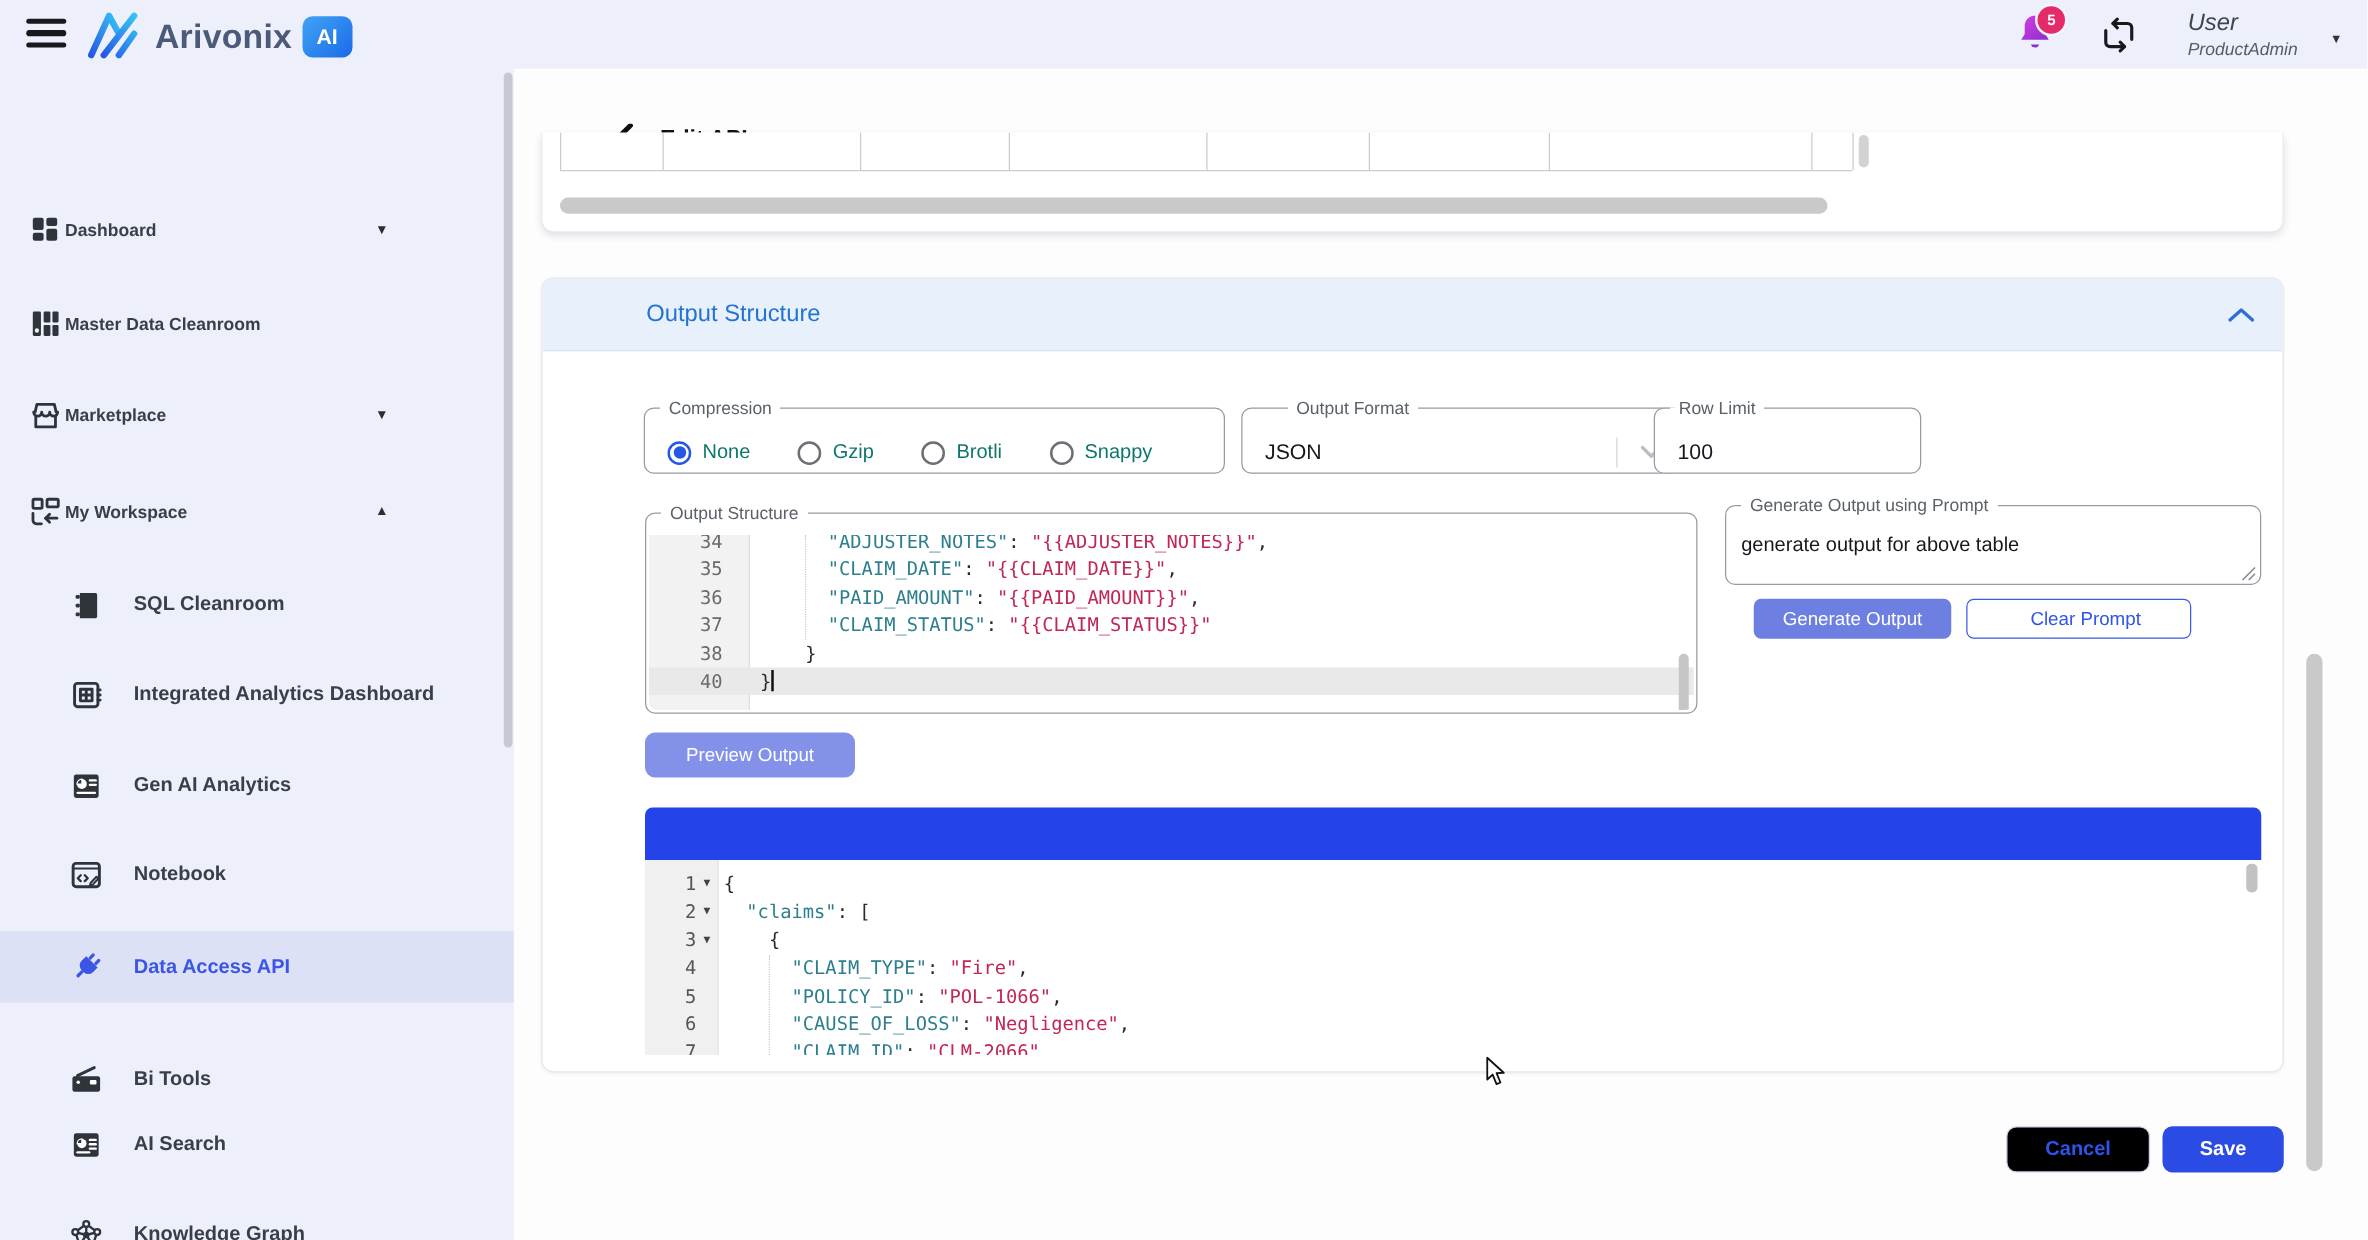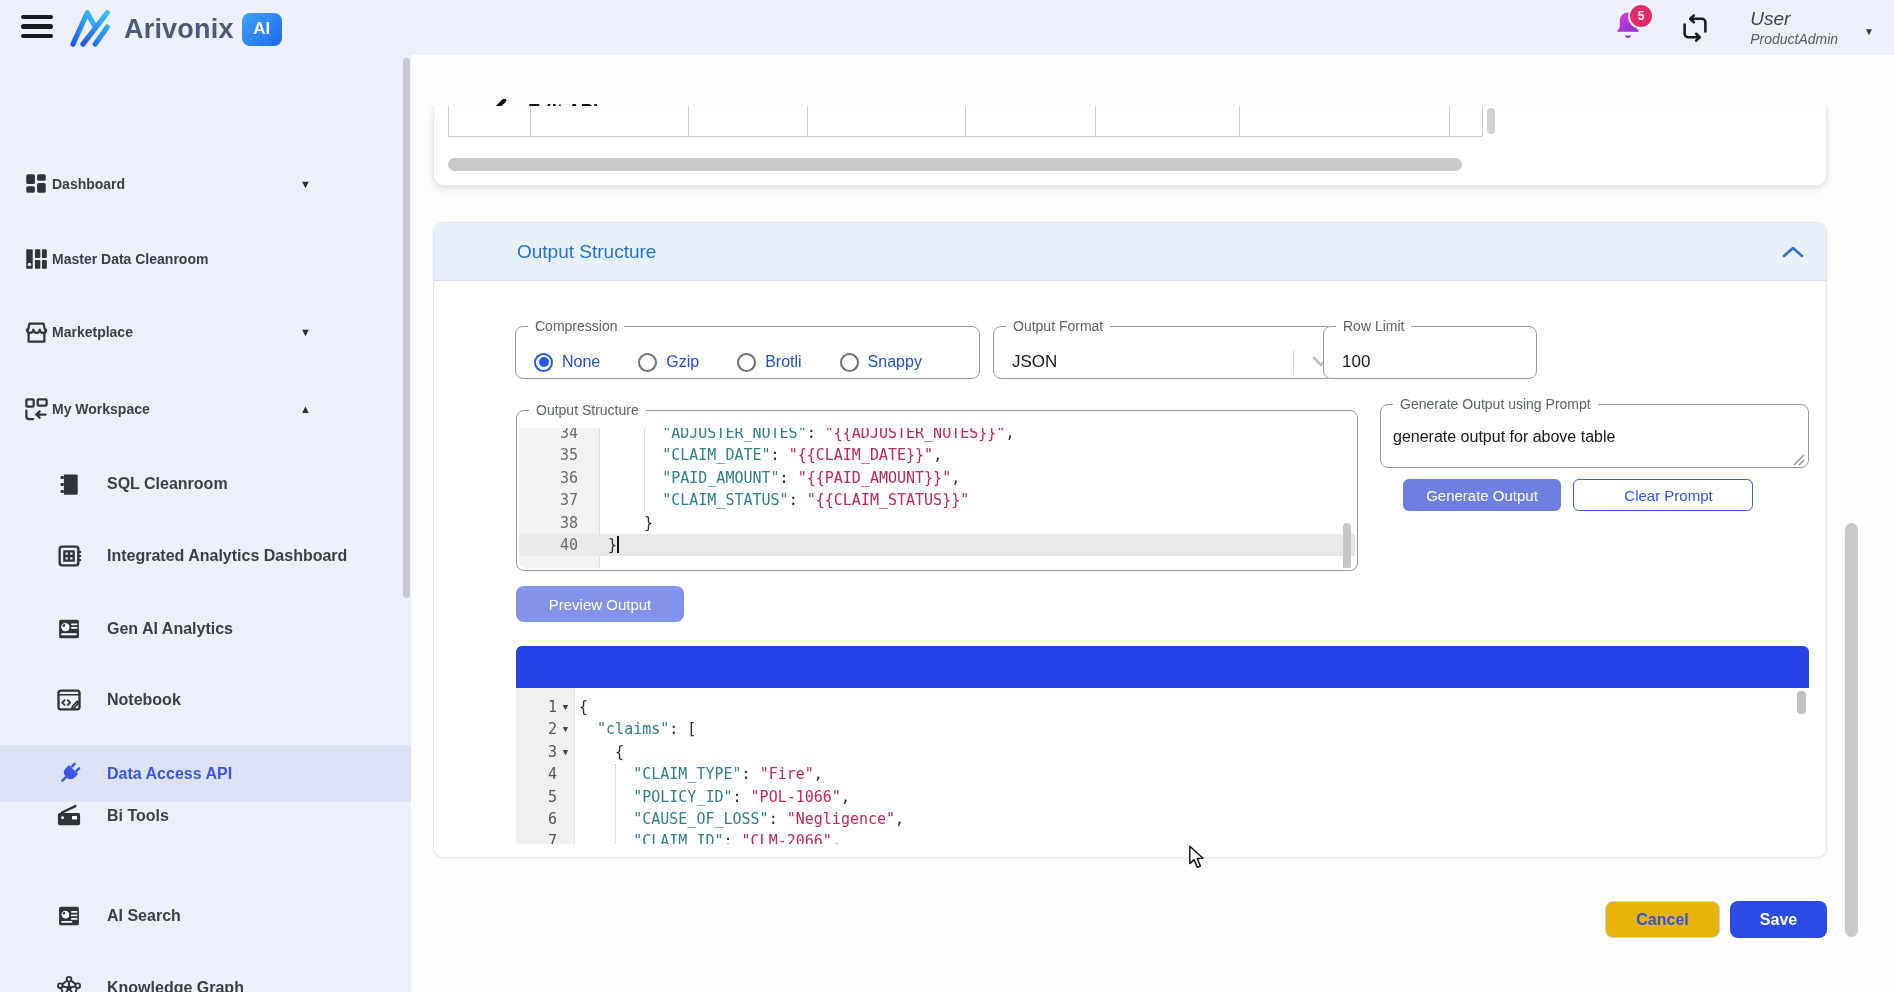--- a/index.html
+++ b/index.html
@@ -59,27 +59,27 @@
            border:1px solid #e4e6ea; border-radius:10px; box-shadow:0 1px 3px rgba(0,0,0,.06); overflow:hidden; }
   .sec-head { position:absolute; left:0; top:0; width:100%; height:58px; background:#e8f0fc; border-bottom:1px solid #d8e4f4; cursor:pointer; }
   .sec-title { position:absolute; left:83px; top:18px; font-size:19px; color:#2373d3; font-weight:500; }
   .sec-chevron { position:absolute; left:1346px; top:18px; width:26px; height:22px; cursor:pointer; }
 
   fieldset { position:absolute; border:1.3px solid #959ba3; border-radius:8px; background:#fff; }
   legend { margin-left:12px; padding:0 7px; font-size:14px; color:#5b6168; font-weight:500; }
   .fs-inner { position:absolute; left:0; right:0; top:12px; bottom:0; display:flex; align-items:center; }
 
   .fs-compress { left:81px; top:95px; width:465px; height:61px; }
-  .fs-format   { left:559px; top:95px; width:354px; height:61px; }
+  .fs-format   { left:559px; top:95px; width:354px; height:61px;padding-left:24px; }
   .fs-rowlimit { left:889px; top:95px; width:214px; height:61px; }
   .ropt { display:flex; align-items:center; gap:9px; cursor:pointer; }
   .rdot { width:19px; height:19px; border-radius:50%; border:2px solid #6b7076; background:#fff; position:relative; flex:none; }
   .rdot.sel { border-color:#2457e5; }
   .rdot.sel::after { content:""; position:absolute; left:2.5px; top:2.5px; width:10px; height:10px; border-radius:50%; background:#2457e5; }
-  .rlabel { font-size:16px; color:#1d4ed8; }
+  .rlabel { font-size:16px; color:#0f766e; }
   .fval { font-size:17px; color:#15181d; padding-left:18px; }
   .dd-divider { position:absolute; right:52px; top:50%; margin-top:-12px; width:1px; height:24px; background:#d4d6da; }
   .dd-chevron { position:absolute; right:14px; top:50%; margin-top:-7px; width:22px; height:14px; cursor:pointer; }
 
   
   .fs-editor { left:82px; top:179px; width:842px; height:169px; }
   .cm { position:absolute; left:2px; right:2px; top:10px; bottom:2px; overflow:hidden; border-radius:0 0 7px 7px;
         font-family:"DejaVu Sans Mono", monospace; font-size:15px; }
   .cm-gutbg { position:absolute; left:0; top:0; width:81px; height:100%; background:#f2f2f2; border-right:1px solid #ddd; }
   .cm-rows { position:relative; margin-top:-6px; }
@@ -112,21 +112,21 @@
   .pv-rows { position:relative; padding-top:8px; }
   .pv-row { display:flex; height:22.4px; line-height:22.4px; }
   .pv-gut { width:59px; flex:none; display:flex; justify-content:flex-end; align-items:center; padding-right:4px; gap:3px; }
   .pv-num { color:#555; }
   .pv-fold { width:11px; font-size:9px; color:#444; text-align:center; cursor:pointer; }
   .pv-code { white-space:pre; padding-left:4px; color:#2b2b2b; }
   .pv-guide { position:absolute; left:99px; top:76px; height:80px; border-left:1px dotted #c9c9c9; }
   .pv-scroll { position:absolute; right:3px; top:3px; width:9px; height:23px; background:#c2c2c2; border-radius:4px; cursor:grab; }
 
   
-  .btn-cancel { left:1194px; top:846px; width:115px; height:37px; background:#eab308; border:1.5px solid #c9d2e8;
+  .btn-cancel { left:1194px; top:846px; width:115px; height:37px; background:#000000; border:1.5px solid #c9d2e8;
                 color:#2d53e8; font-size:16px; font-weight:600; border-radius:8px; }
   .btn-save { left:1319px; top:846px; width:97px; height:37px; background:#2b4ce4; color:#fff;
               font-size:16px; font-weight:600; border-radius:8px; }
 
   .win-scroll { position:absolute; left:1845px; top:523px; width:13px; height:414px; background:#c9c9c9; border-radius:7px; cursor:grab; }
   .mouse-cursor { position:absolute; left:1186px; top:845px; width:22px; height:24px; z-index:20; pointer-events:none; }
 </style>
 </head>
 <body>
 
@@ -294,21 +294,21 @@
               <g transform="rotate(45 12 12)" fill="#3b55e4">
                 <rect x="8.2" y="1.5" width="2.2" height="5" rx="1"></rect>
                 <rect x="13.6" y="1.5" width="2.2" height="5" rx="1"></rect>
                 <path d="M6.5 6.5 h11 v4.5 a4.5 4.5 0 0 1 -4.5 4.5 h-2 a4.5 4.5 0 0 1 -4.5 -4.5 Z"></path>
                 <rect x="10.9" y="15" width="2.2" height="6" rx="1"></rect>
               </g>
             </svg>
           </span>
           <span class="slabel">Data Access API</span>
         </div>
-        <div class="srow sub" style="top: 736px; text-align: right;">
+        <div class="srow sub" style="top: 784px; text-align: right;">
           <span class="sicon">
             <svg width="28" height="28" viewBox="0 0 24 24">
               <path d="M4 9.5 h16 a1.5 1.5 0 0 1 1.5 1.5 v7.5 a1.5 1.5 0 0 1 -1.5 1.5 H4 A1.5 1.5 0 0 1 2.5 18.5 V11 A1.5 1.5 0 0 1 4 9.5 Z" fill="#2f343b"></path>
               <path d="M6 9 L17.5 3.5" stroke="#2f343b" stroke-width="2" stroke-linecap="round"></path>
               <rect x="14.5" y="12" width="4.5" height="3" rx="0.8" fill="#fff"></rect>
               <circle cx="6.5" cy="13.5" r="1.2" fill="#fff"></circle>
             </svg>
           </span>
           <span class="slabel">Bi Tools</span>
         </div>

